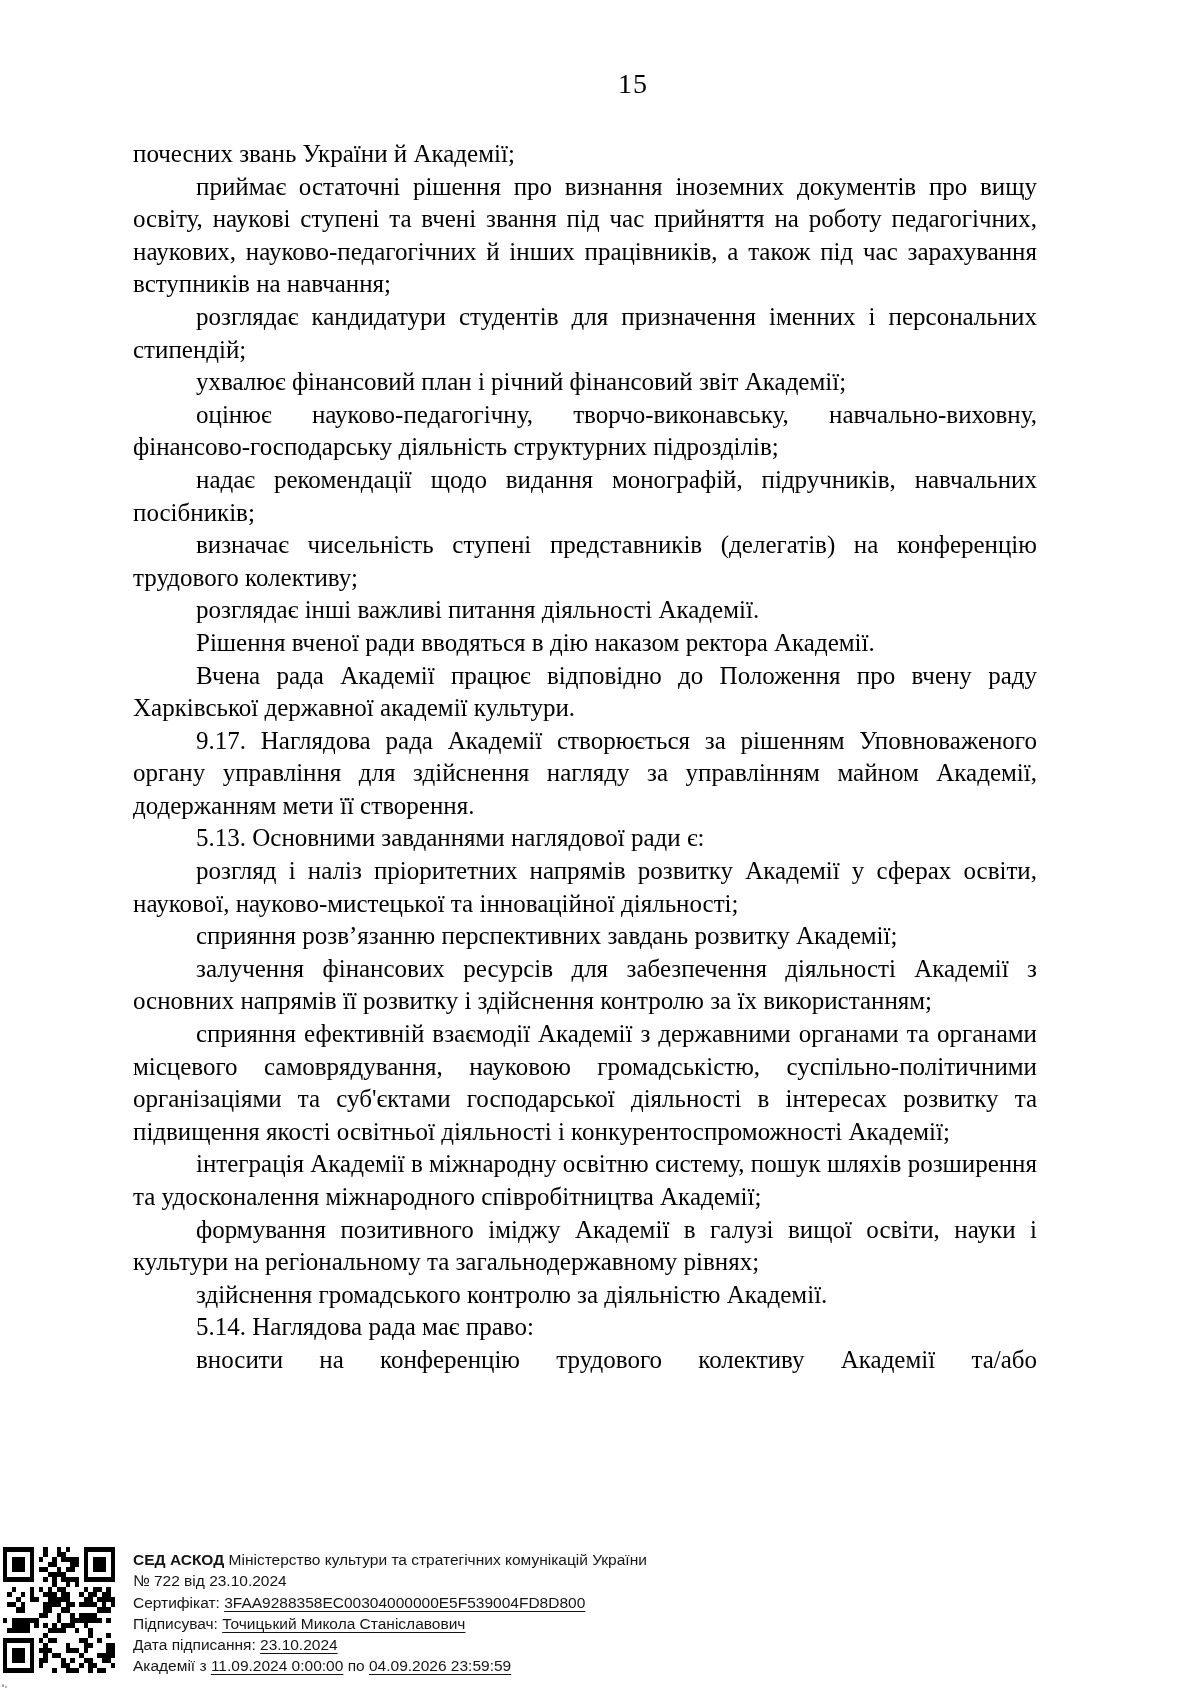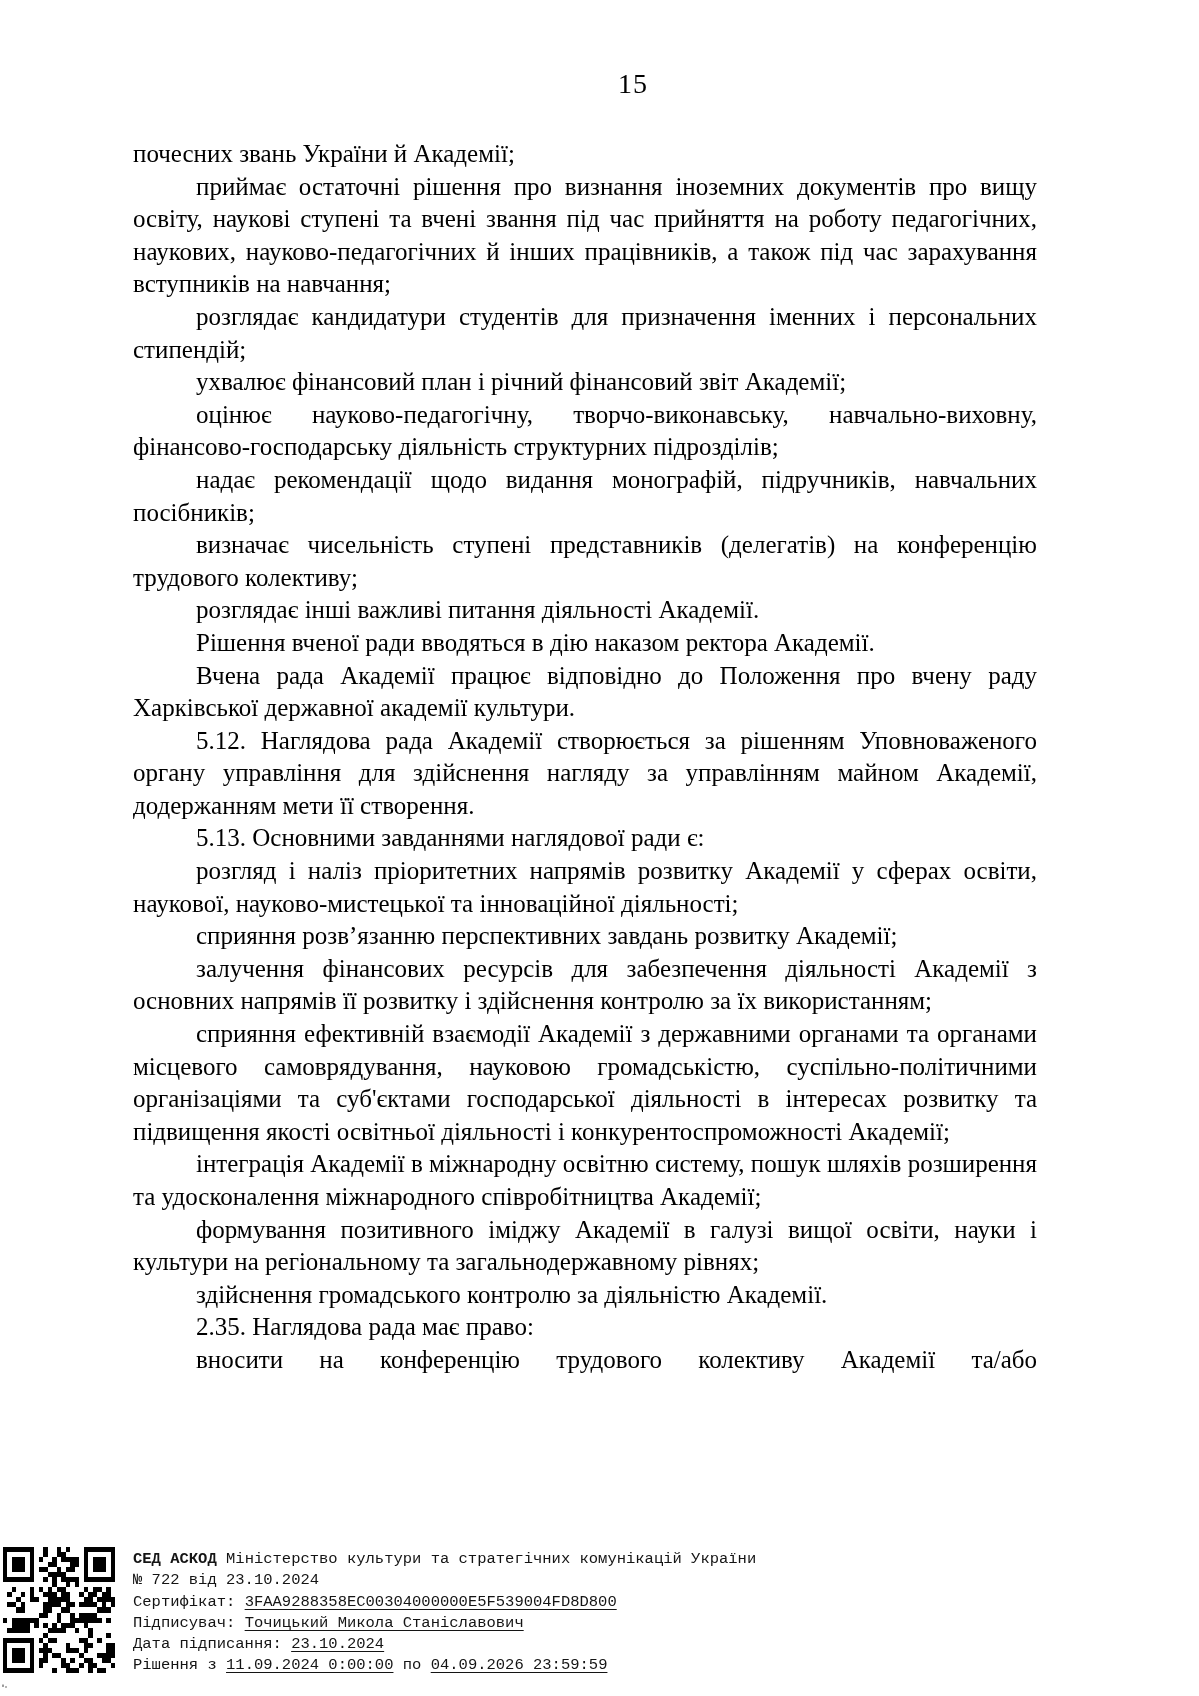--- a/index.html
+++ b/index.html
@@ -39,21 +39,21 @@
     top: 1547px;
     width: 112px;
     height: 126px;
   }
   .qr svg { width: 100%; height: 100%; display:block; }
   .sig-block {
     position: absolute;
     left: 133px;
     top: 1549px;
     width: 980px;
-    font-family: Liberation Mono, monospace;
+    font-family: Liberation Sans, sans-serif;
     font-size: 15.5px;
     line-height: 21.3px;
     color: #141414;
     white-space: nowrap;
   }
   .sig-block .b { font-weight: bold; }
   .sig-block .u { text-decoration: underline; text-underline-offset: 3px; text-align: center; }
   .artifact {
     position: absolute;
     left: 2px;
@@ -76,30 +76,30 @@
       <p class="">почесних звань України й Академії;</p>
       <p class="indent">приймає остаточні рішення про визнання іноземних документів про вищу освіту, наукові ступені та вчені звання під час прийняття на роботу педагогічних, наукових, науково-педагогічних й інших працівників, а також під час зарахування вступників на навчання;</p>
       <p class="indent">розглядає кандидатури студентів для призначення іменних і персональних стипендій;</p>
       <p class="indent">ухвалює фінансовий план і річний фінансовий звіт Академії;</p>
       <p class="indent">оцінює науково-педагогічну, творчо-виконавську, навчально-виховну, фінансово-господарську діяльність структурних підрозділів;</p>
       <p class="indent">надає рекомендації щодо видання монографій, підручників, навчальних посібників;</p>
       <p class="indent">визначає чисельність ступені представників (делегатів) на конференцію трудового колективу;</p>
       <p class="indent">розглядає інші важливі питання діяльності Академії.</p>
       <p class="indent">Рішення вченої ради вводяться в дію наказом ректора Академії.</p>
       <p class="indent">Вчена рада Академії працює відповідно до Положення про вчену раду Харківської державної академії культури.</p>
-      <p class="indent">5.12. Наглядова рада Академії створюється за рішенням Уповноваженого органу управління для здійснення нагляду за управлінням майном Академії, додержанням мети її створення.</p>
+      <p class="indent">9.17. Наглядова рада Академії створюється за рішенням Уповноваженого органу управління для здійснення нагляду за управлінням майном Академії, додержанням мети її створення.</p>
       <p class="indent">5.13. Основними завданнями наглядової ради є:</p>
       <p class="indent">розгляд і наліз пріоритетних напрямів розвитку Академії у сферах освіти, наукової, науково-мистецької та інноваційної діяльності;</p>
       <p class="indent">сприяння розв’язанню перспективних завдань розвитку Академії;</p>
       <p class="indent">залучення фінансових ресурсів для забезпечення діяльності Академії з основних напрямів її розвитку і здійснення контролю за їх використанням;</p>
       <p class="indent">сприяння ефективній взаємодії Академії з державними органами та органами місцевого самоврядування, науковою громадськістю, суспільно-політичними організаціями та суб'єктами господарської діяльності в інтересах розвитку та підвищення якості освітньої діяльності і конкурентоспроможності Академії;</p>
       <p class="indent">інтеграція Академії в міжнародну освітню систему, пошук шляхів розширення та удосконалення міжнародного співробітництва Академії;</p>
       <p class="indent">формування позитивного іміджу Академії в галузі вищої освіти, науки і культури на регіональному та загальнодержавному рівнях;</p>
       <p class="indent">здійснення громадського контролю за діяльністю Академії.</p>
-      <p class="indent">2.35. Наглядова рада має право:</p>
+      <p class="indent">5.14. Наглядова рада має право:</p>
       <p class="indent justify-last">вносити на конференцію трудового колективу Академії та/або</p>
     </div>
 
   <div class="qr">
     <svg viewBox="0 0 25 25" preserveAspectRatio="none" shape-rendering="crispEdges">
         <rect x="9" y="0" width="1" height="1" fill="#000"></rect>
         <rect x="12" y="0" width="1" height="1" fill="#000"></rect>
         <rect x="14" y="0" width="1" height="1" fill="#000"></rect>
         <rect x="9" y="1" width="1" height="1" fill="#000"></rect>
         <rect x="12" y="1" width="1" height="1" fill="#000"></rect>
@@ -304,18 +304,18 @@
         <rect x="2" y="20" width="3" height="3" fill="#000"></rect>
       </svg>
   </div>
 
   <div class="sig-block">
     <div><span class="b">СЕД АСКОД</span> <span>Міністерство культури та стратегічних комунікацій України</span></div>
     <div>№ 722 від 23.10.2024</div>
     <div><span>Сертифікат:</span> <span class="u">3FAA9288358EC00304000000E5F539004FD8D800</span></div>
     <div><span>Підписувач:</span> <span class="u">Точицький Микола Станіславович</span></div>
     <div><span>Дата підписання:</span> <span class="u">23.10.2024</span></div>
-    <div><span>Рішення з</span> <span class="u">11.09.2024 0:00:00</span> <span>по</span> <span class="u">04.09.2026 23:59:59</span></div>
+    <div><span>Академії з</span> <span class="u">11.09.2024 0:00:00</span> <span>по</span> <span class="u">04.09.2026 23:59:59</span></div>
   </div>
 
   <div class="artifact"></div>
 
 </div>
 
 </body></html>

